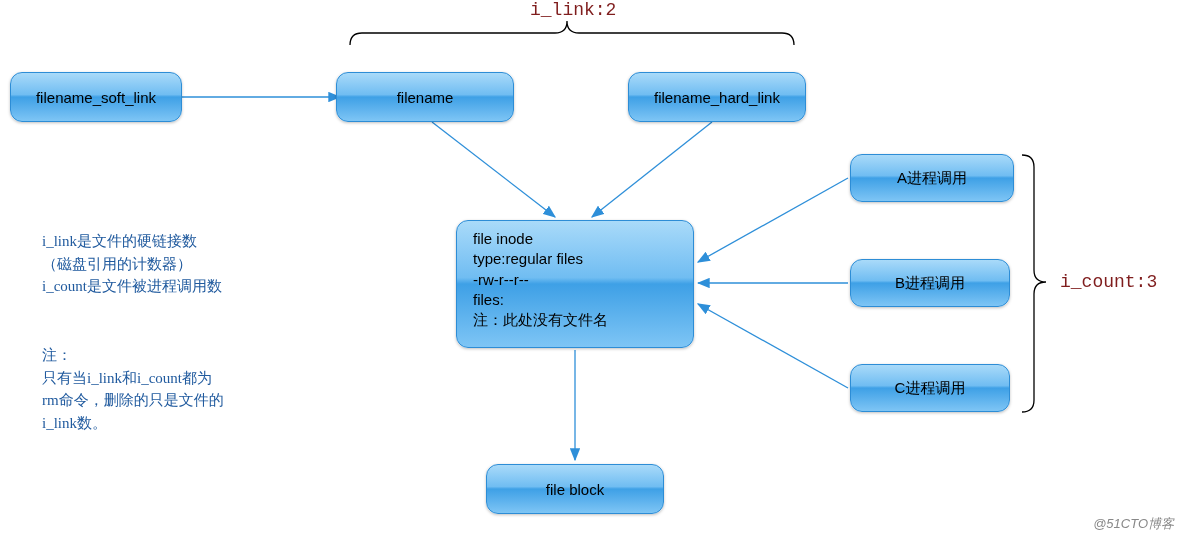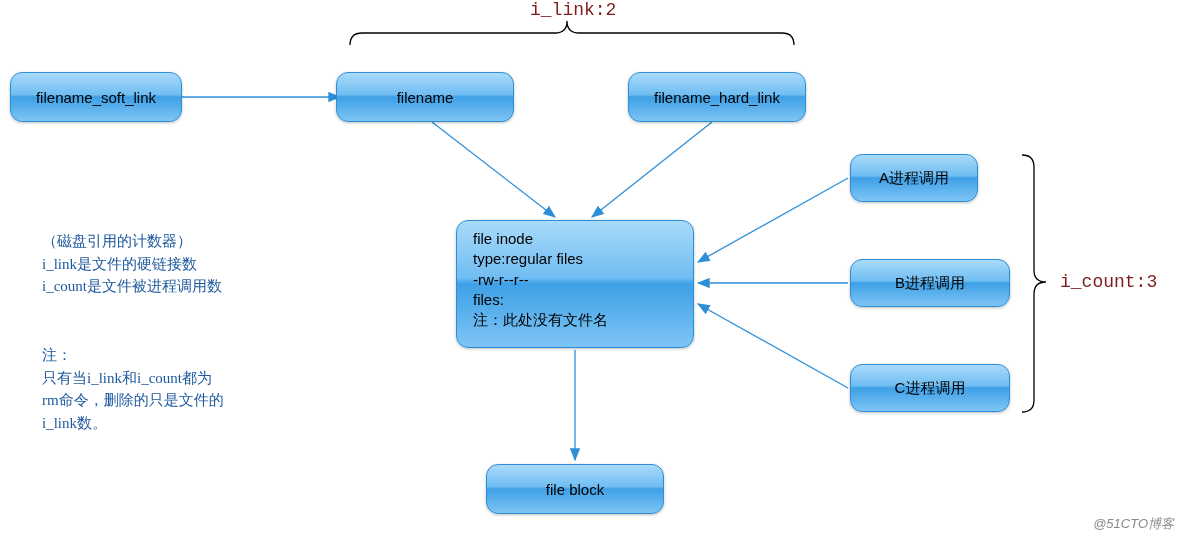--- a/index.html
+++ b/index.html
@@ -54,29 +54,29 @@
 <div class="node" style="left:628px;top:72px;width:178px;height:50px">filename_hard_link</div>
 
 <div class="node node-big" style="left:456px;top:220px;width:238px;height:128px">
   <div>file inode</div>
   <div>type:regular files</div>
   <div>-rw-r--r--</div>
   <div>files:</div>
   <div>注：此处没有文件名</div>
 </div>
 
-<div class="node" style="left:850px;top:154px;width:128px;height:48px">A进程调用</div>
+<div class="node" style="left:850px;top:154px;width:164px;height:48px">A进程调用</div>
 <div class="node" style="left:850px;top:259px;width:160px;height:48px">B进程调用</div>
 <div class="node" style="left:850px;top:364px;width:160px;height:48px">C进程调用</div>
 
 <div class="node" style="left:486px;top:464px;width:178px;height:50px">file block</div>
 
 <div class="note" style="left:42px;top:230px">
+  <div>i_link是文件的硬链接数</div>
   <div>（磁盘引用的计数器）</div>
-  <div>i_link是文件的硬链接数</div>
   <div>i_count是文件被进程调用数</div>
 </div>
 <div class="note" style="left:42px;top:344px">
   <div>注：</div>
   <div>只有当i_link和i_count都为</div>
   <div>rm命令，删除的只是文件的</div>
   <div>i_link数。</div>
 </div>
 
 <div class="wm">@51CTO博客</div>

